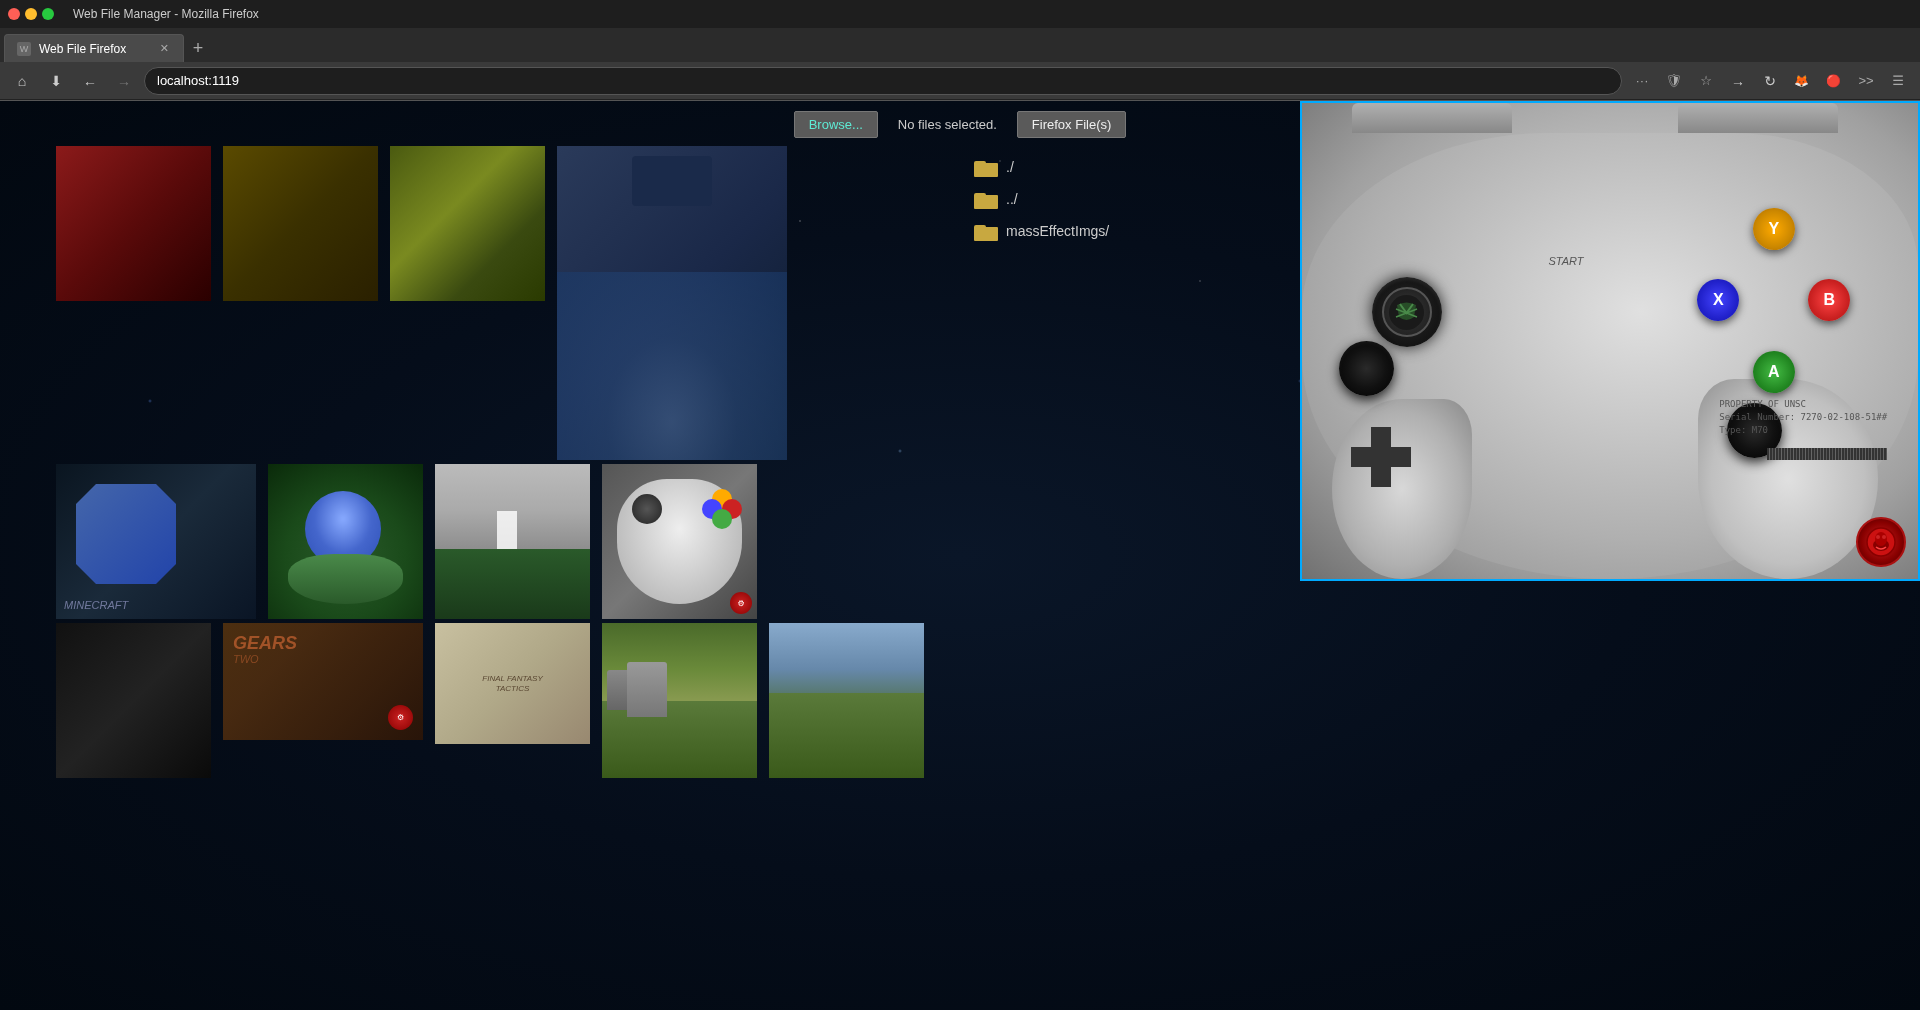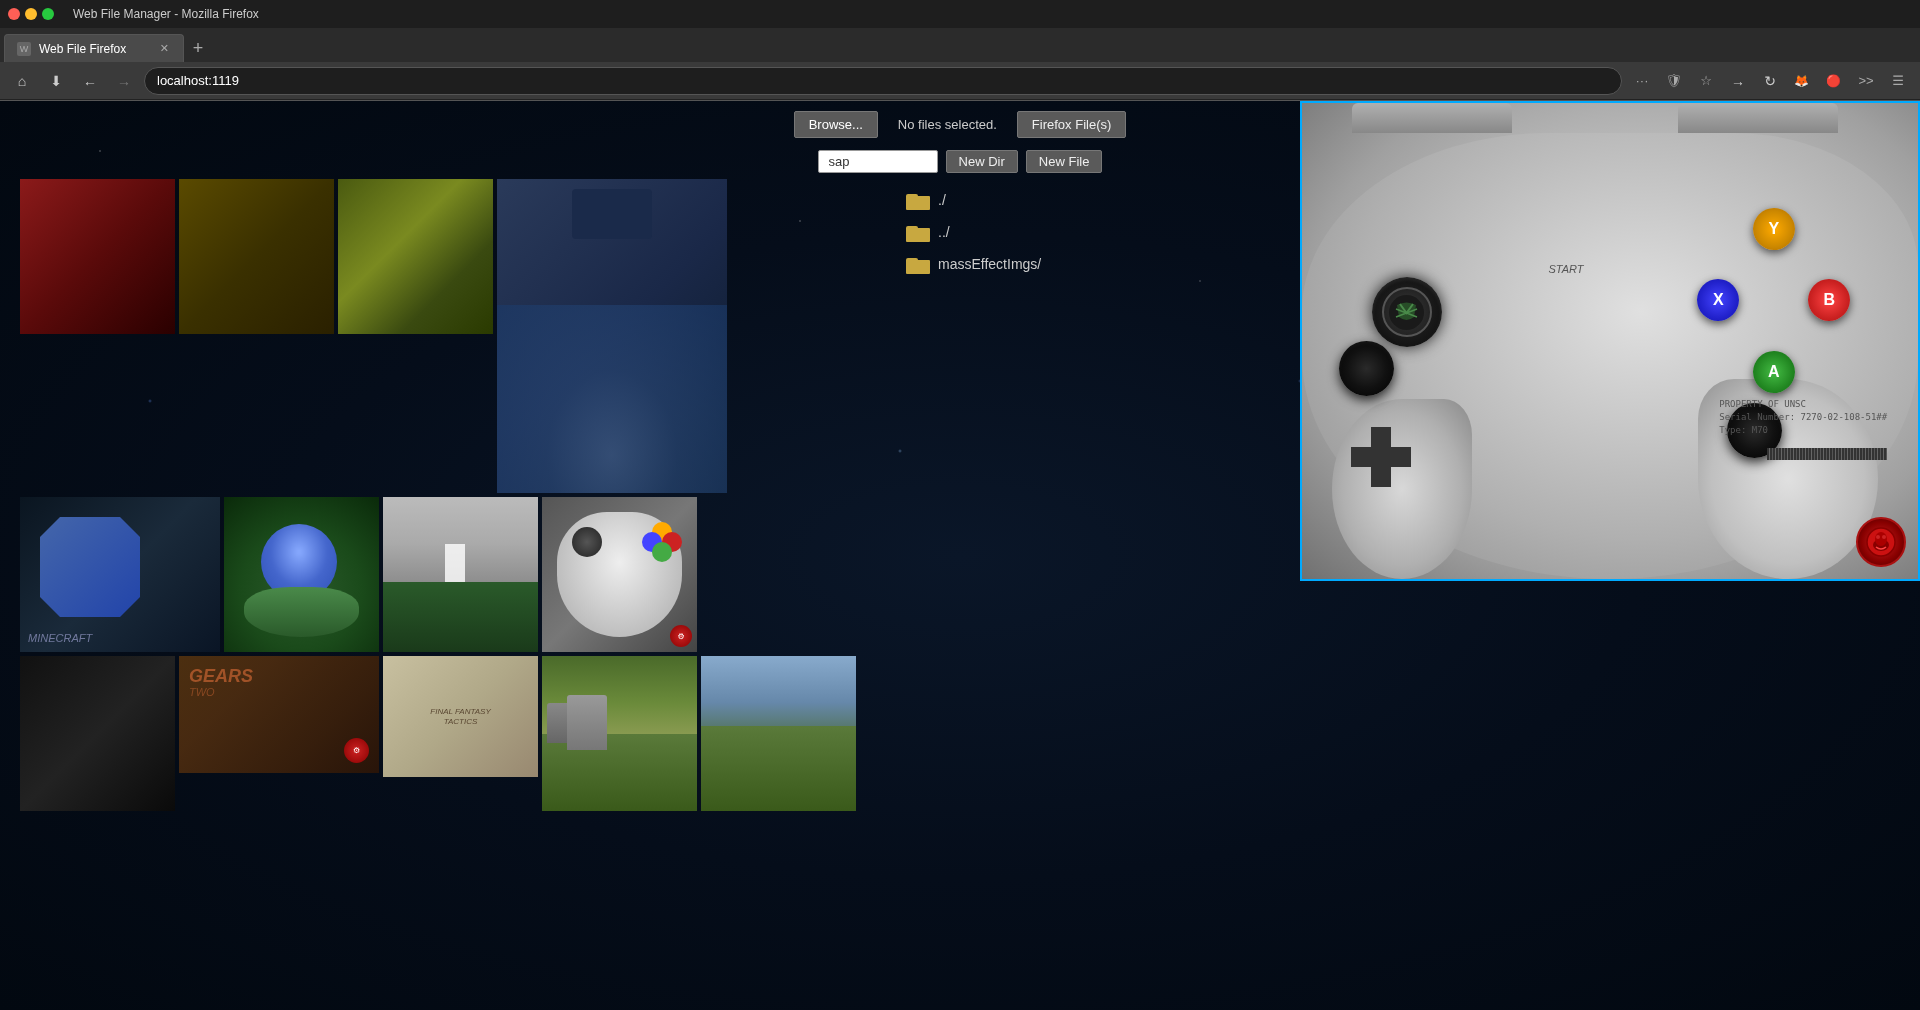--- a/index.html
+++ b/index.html
@@ -185,21 +185,21 @@
       z-index: 10;
       display: flex;
       justify-content: center;
       align-items: center;
       gap: 10px;
       padding: 10px 0 8px;
     }
     .browse-btn {
       background: #5a5a5a;
       border: 1px solid #777;
-      color: #ffffff;
+      color: #5eead4;
       padding: 5px 14px;
       font-size: 13px;
       cursor: pointer;
       border-radius: 2px;
     }
     .no-files-label {
       color: #ccc;
       font-size: 13px;
       padding: 5px 10px;
     }
@@ -355,21 +355,20 @@
     }
 
     
     .start-area {
       position: absolute;
       top: 32%;
       left: 40%;
       font-size: 11px;
       color: #555;
       font-style: italic;
-      margin-top: 8px;
     }
 
     
     .btn-y {
       position: absolute;
       width: 42px;
       height: 42px;
       border-radius: 50%;
       background: radial-gradient(circle, #ffaa00 0%, #cc8800 60%, #aa6600 100%);
       top: 22%;
@@ -523,21 +522,22 @@
 
     .thumb-grid-wrapper {
       display: flex;
       flex-direction: column;
       gap: 4px;
       padding-left: 10px;
     }
 
     .grid-row {
       display: flex;
-      gap: 4px;
+      gap: 12px;
+      margin-left: 36px;
     }
 
     .thumb-cell {
       position: relative;
       overflow: hidden;
       flex-shrink: 0;
     }
 
     
     .mc-text {
@@ -610,25 +610,20 @@
 
 <div class="page-content">
   <div class="starfield"></div>
 
   <div class="upload-bar">
     <button class="browse-btn">Browse...</button>
     <span class="no-files-label">No files selected.</span>
     <button class="upload-btn">Firefox File(s)</button>
   </div>
 
-  <div class="path-bar">
-    <input class="path-input" type="text" value="sap" style="">
-    <button class="new-dir-btn">New Dir</button>
-    <button class="new-file-btn">New File</button>
-  </div>
 
 
   <div style="display:flex; padding: 0 10px; gap: 20px; position: relative; z-index: 5;">
 
     <div class="thumb-grid-wrapper">
 
       <div class="grid-row">
         <div class="thumb-cell thumb-row1-col1" style="width:155px;height:155px; background: linear-gradient(135deg, #8b1a1a 0%, #5a0a0a 50%, #2a0000 100%);">
         </div>
         <div class="thumb-cell" style="width:155px;height:155px; background: linear-gradient(135deg, #5a4a00 0%, #3a3000 50%, #2a2000 100%);">

